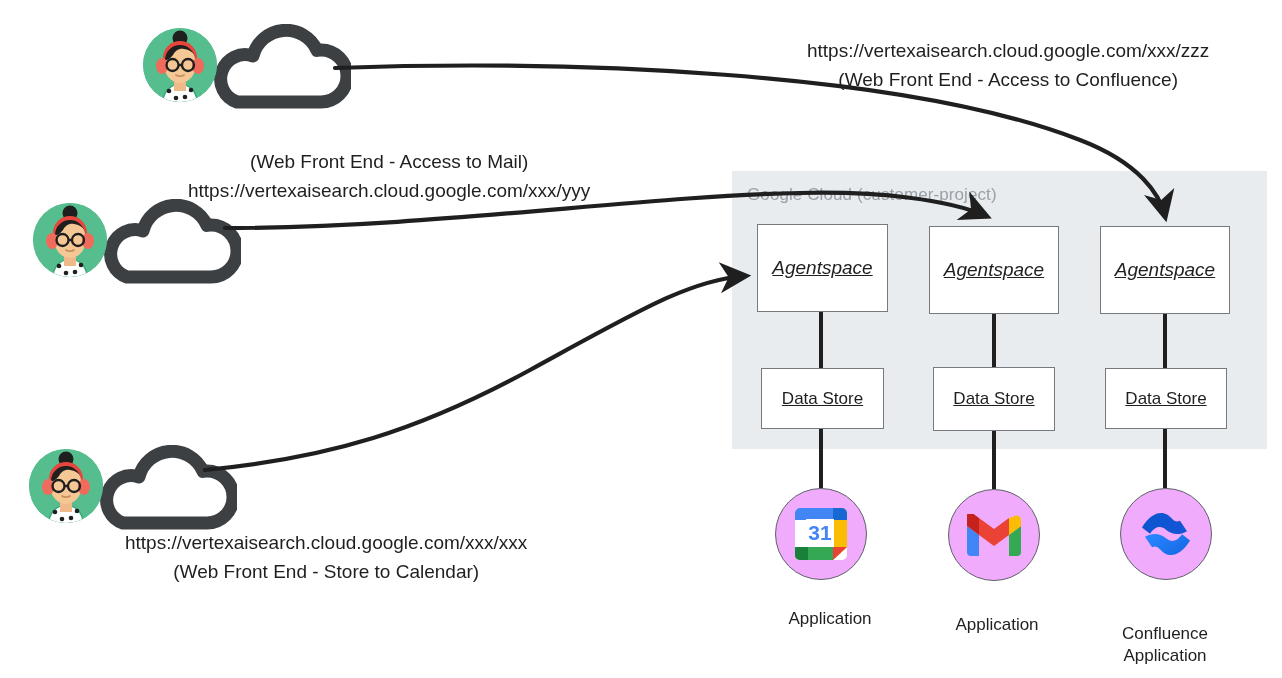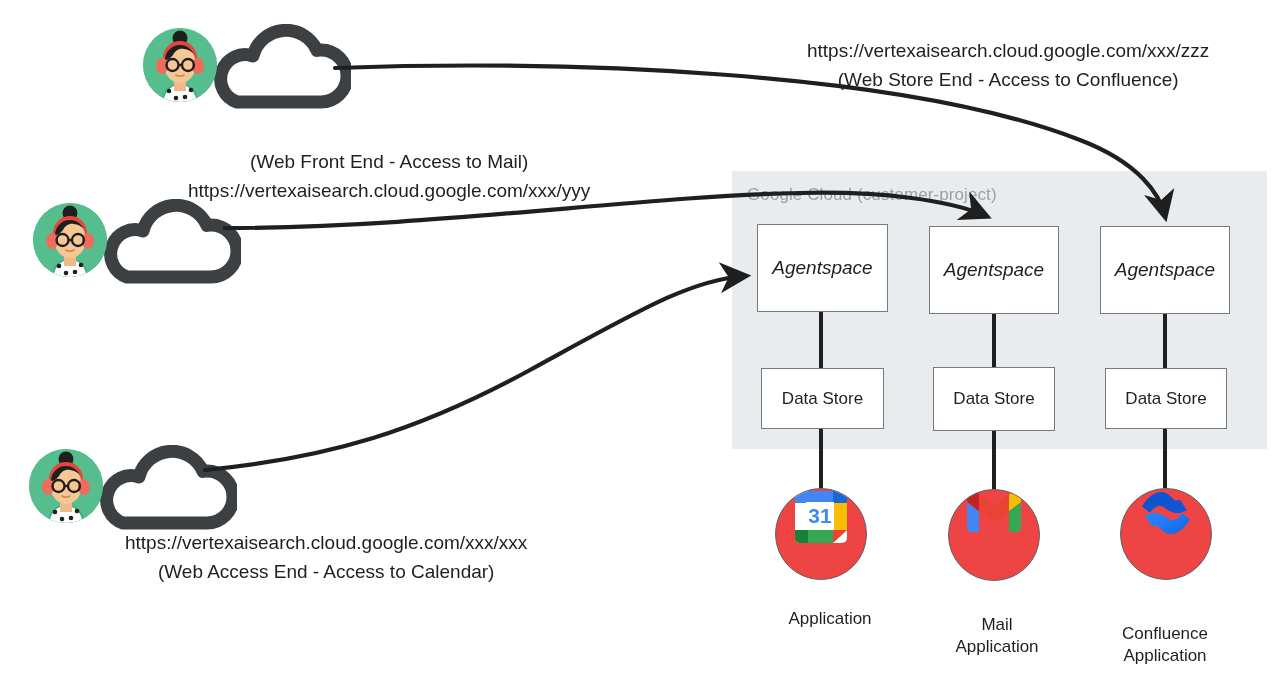--- a/index.html
+++ b/index.html
@@ -34,39 +34,41 @@
   
   .node-box {
     position: absolute;
     background: #ffffff;
     border: 1.6px solid #76797d;
     display: flex;
     align-items: center;
     justify-content: center;
     text-align: center;
     color: #1f1f1f;
+    text-decoration: underline;
   }
   .agentspace-box { font-style: italic; font-size: 19px; }
   .datastore-box  { font-size: 17px; }
 
   
   .vline {
     position: absolute;
     width: 4px;
     background: #1f1f1f;
   }
 
   
   .app-circle {
     position: absolute;
     width: 92px; height: 92px;
     border-radius: 50%;
-    background: #ef4444;
+    background: #f0abfc;
     border: 1.4px solid #5f6368;
     display: flex;
+    align-items: center;
     justify-content: center;
     overflow: hidden;
   }
   .app-label {
     position: absolute;
     width: 190px;
     text-align: center;
     font-size: 17px;
     line-height: 1.32;
     color: #1f1f1f;
@@ -152,21 +154,20 @@
       <svg class="avatar-svg" viewBox="0 0 54 42" xmlns="http://www.w3.org/2000/svg">
         <path d="M4 42h8V21L0 12v26a4 4 0 0 0 4 4z" fill="#4285f4"></path>
         <path d="M42 42h8a4 4 0 0 0 4-4V12l-12 9z" fill="#34a853"></path>
         <path d="M42 4v17l12-9v-6a4.5 4.5 0 0 0-7.2-3.6z" fill="#fbbc04"></path>
         <path d="M12 21V4l15 11 15-11v17L27 32z" fill="#ea4335"></path>
         <path d="M0 6v6l12 9V4L7.2.4A4.5 4.5 0 0 0 0 6z" fill="#c5221f"></path>
       </svg>
     </span>
   </div>
   <div class="app-label" style="left:902px; top:614px;">
-    <div>Mail</div>
     <div>Application</div>
   </div>
 
   <div class="node-box agentspace-box" style="left:1100px; top:226px; width:130px; height:88px;">
     <span>Agentspace</span>
   </div>
   <div class="vline" style="left:1163px; top:314px; height:54px;"></div>
   <div class="node-box datastore-box" style="left:1105px; top:368px; width:122px; height:61px;">
     <span>Data Store</span>
   </div>
@@ -220,21 +221,21 @@
           <circle cx="29.5" cy="37" r="6"></circle>
           <circle cx="45" cy="37" r="6"></circle>
           <path d="M35.5 37h3.5"></path>
         </g>
         <path d="M33 47c2 1.6 6 1.6 8 0" stroke="#c98f5e" stroke-width="1.8" fill="none" stroke-linecap="round"></path>
       </svg>
     </span>
   </div>
   <div class="caption" style="left:807px; top:36px;text-align:center;">
     <div>https://vertexaisearch.cloud.google.com/xxx/zzz</div>
-    <div>(Web Store End - Access to Confluence)</div>
+    <div>(Web Front End - Access to Confluence)</div>
   </div>
 
   <div class="user-group" style="left:33px; top:197px;">
     <span class="user-cloud">
       <svg width="150" height="88" viewBox="0 0 150 88" xmlns="http://www.w3.org/2000/svg">
         <path d="M36 78h84a26 26 0 0 0 0-52 23 23 0 0 0-4 .4A34 34 0 0 0 52 32a24 24 0 0 0-16 46z" fill="none" stroke="#3c4043" stroke-width="13" stroke-linejoin="round"></path>
       </svg>
     </span>
     <span class="avatar">
       <svg class="avatar-svg" viewBox="0 0 74 74" xmlns="http://www.w3.org/2000/svg">
@@ -292,21 +293,21 @@
           <circle cx="29.5" cy="37" r="6"></circle>
           <circle cx="45" cy="37" r="6"></circle>
           <path d="M35.5 37h3.5"></path>
         </g>
         <path d="M33 47c2 1.6 6 1.6 8 0" stroke="#c98f5e" stroke-width="1.8" fill="none" stroke-linecap="round"></path>
       </svg>
     </span>
   </div>
   <div class="caption" style="left:125px; top:528px;">
     <div>https://vertexaisearch.cloud.google.com/xxx/xxx</div>
-    <div>(Web Access End - Access to Calendar)</div>
+    <div>(Web Front End - Store to Calendar)</div>
   </div>
 
   <svg class="overlay" viewBox="0 0 1282 678" xmlns="http://www.w3.org/2000/svg">
     <defs>
       <marker id="arrowhead" markerWidth="9" markerHeight="9" refX="6.5" refY="4.5" orient="auto" markerUnits="strokeWidth">
         <path d="M0.5,0.8 L8,4.5 L0.5,8.2 L2.6,4.5 z" fill="#1f1f1f"></path>
       </marker>
     </defs>
 
     <path d="M335,68 C560,60 900,70 1080,140 C1140,163 1160,195 1165,216" fill="none" stroke="#1f1f1f" stroke-width="4.2" stroke-linecap="round" marker-end="url(#arrowhead)"></path>

